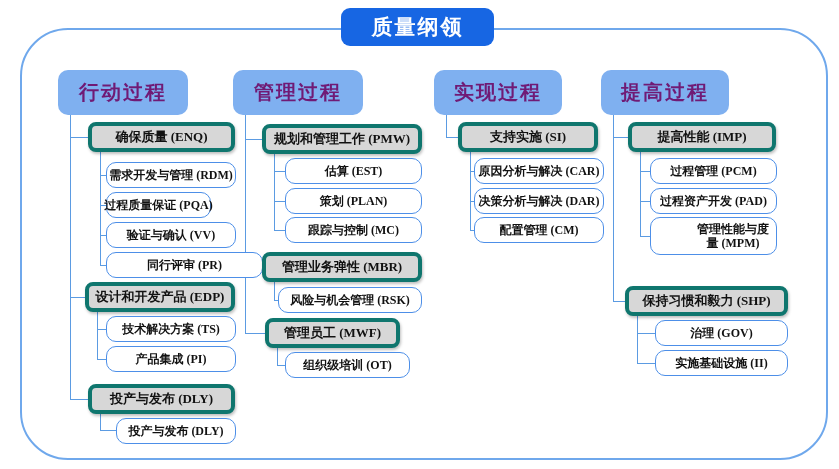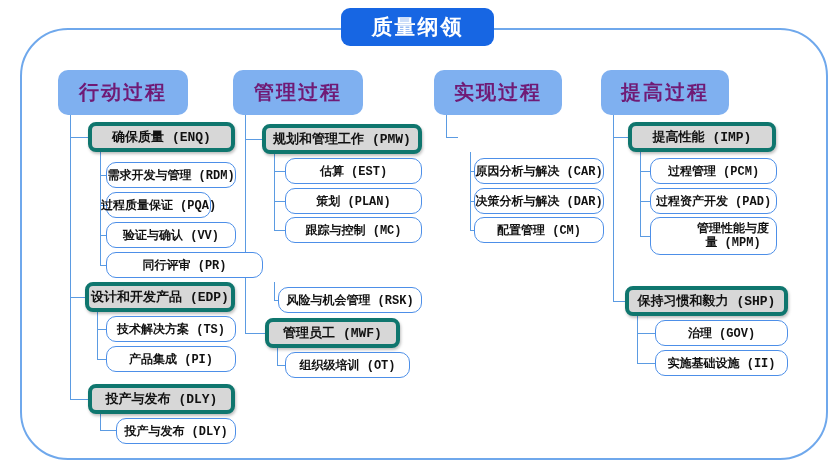--- a/index.html
+++ b/index.html
@@ -1,17 +1,17 @@
 <!DOCTYPE html>
 <html><head>
 <meta charset="utf-8">
 <style>
   html,body{margin:0;padding:0;background:#ffffff;}
   .stage{position:relative;width:839px;height:469px;background:#ffffff;overflow:hidden;
-         font-family:Liberation Mono, monospace;}
+         font-family:Liberation Serif, serif;}
   .frame{position:absolute;left:20px;top:28px;width:804px;height:428px;
          border:2px solid #6FA8EC;border-radius:48px;background:#ffffff;}
   .title{position:absolute;left:341px;top:8px;width:153px;height:38px;z-index:5;
          background:#1766E3;border-radius:9px;color:#ffffff;font-weight:bold;font-size:21px;
          display:flex;align-items:center;justify-content:center;letter-spacing:2px;}
   .node-header{position:absolute;height:45px;background:#7FB0F0;border-radius:10px;z-index:3;
          color:#701a75;font-weight:bold;font-size:20px;letter-spacing:2px;
          display:flex;align-items:center;justify-content:center;}
   .node-group{position:absolute;height:30px;background:#D7D7D7;border:4px solid #0f766e;
          border-radius:8px;z-index:3;color:#111111;font-weight:bold;font-size:13px;
@@ -42,25 +42,27 @@
   <div class="node-item" style="left:106px;top:316px;width:130px;">技术解决方案 (TS)</div>
   <div class="node-item" style="left:106px;top:346px;width:130px;">产品集成 (PI)</div>
   <div class="node-group" style="left:88px;top:384px;width:147px;">投产与发布 (DLY)</div>
   <div class="node-item" style="left:116px;top:418px;width:120px;">投产与发布 (DLY)</div>
 
   <div class="node-header" style="left:233px;top:70px;width:130px;">管理过程</div>
   <div class="node-group" style="left:262px;top:124px;width:160px;">规划和管理工作 (PMW)</div>
   <div class="node-item" style="left:285px;top:158px;width:137px;">估算 (EST)</div>
   <div class="node-item" style="left:285px;top:188px;width:137px;">策划 (PLAN)</div>
   <div class="node-item" style="left:285px;top:217px;width:137px;">跟踪与控制 (MC)</div>
+  <div class="node-group" style="left:262px;top:252px;width:160px;">管理业务弹性 (MBR)</div>
   <div class="node-item" style="left:278px;top:287px;width:144px;">风险与机会管理 (RSK)</div>
   <div class="node-group" style="left:265px;top:318px;width:135px;">管理员工 (MWF)</div>
   <div class="node-item" style="left:285px;top:352px;width:125px;">组织级培训 (OT)</div>
 
   <div class="node-header" style="left:434px;top:70px;width:128px;">实现过程</div>
+  <div class="node-group" style="left:458px;top:122px;width:140px;">支持实施 (SI)</div>
   <div class="node-item" style="left:474px;top:158px;width:130px;">原因分析与解决 (CAR)</div>
   <div class="node-item" style="left:474px;top:188px;width:130px;">决策分析与解决 (DAR)</div>
   <div class="node-item" style="left:474px;top:217px;width:130px;">配置管理 (CM)</div>
 
   <div class="node-header" style="left:601px;top:70px;width:128px;">提高过程</div>
   <div class="node-group" style="left:628px;top:122px;width:148px;">提高性能 (IMP)</div>
   <div class="node-item" style="left:650px;top:158px;width:127px;">过程管理 (PCM)</div>
   <div class="node-item" style="left:650px;top:188px;width:127px;">过程资产开发 (PAD)</div>
   <div class="node-item wrap" style="left:650px;top:217px;width:127px;padding-left:41px;">管理性能与度量 (MPM)</div>
   <div class="node-group" style="left:625px;top:286px;width:163px;">保持习惯和毅力 (SHP)</div>

